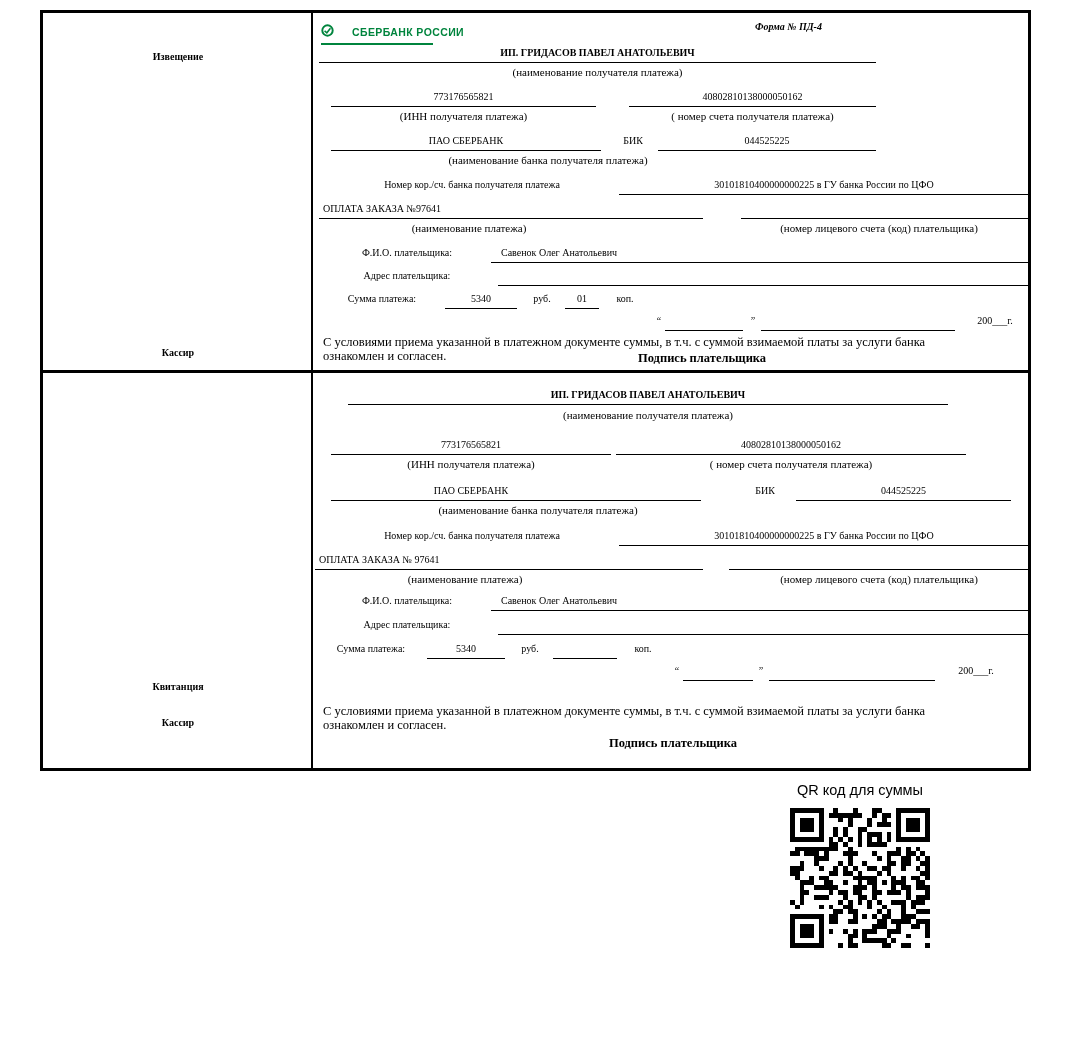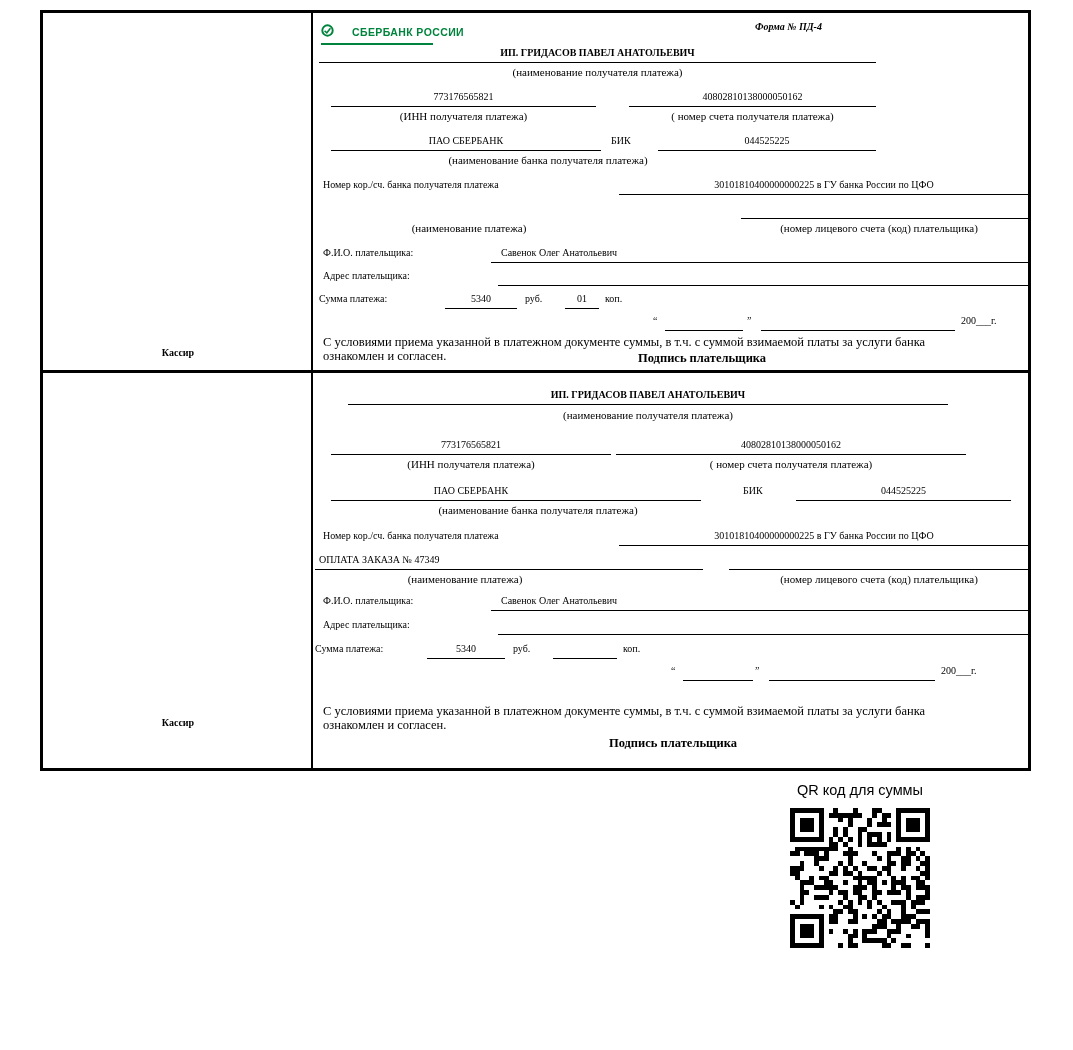--- a/index.html
+++ b/index.html
@@ -15,21 +15,21 @@
   .section { display:flex; width:100%; }
   .sec-notice { height:360px; border-bottom:3px solid #000; }
   .sec-receipt { height:395px; }
   .label-col { width:270px; border-right:2px solid #000; position:relative; }
   .content-col { flex:1; position:relative; }
   .abs { position:absolute; }
   .b { font-weight:bold; }
   .i { font-style:italic; }
   .c { text-align:center; }
   .txt { font-size:10px; }
-  .lbl { height:20px; line-height:20px; white-space:nowrap; }
+  .lbl { height:20px; line-height:20px; white-space:nowrap;text-align:center; }
   .fld { height:20px; line-height:20px; border-bottom:1px solid #000; white-space:nowrap; }
   .cap { font-size:11px; line-height:13px; white-space:nowrap; }
   .small { font-size:12.5px; line-height:14px; }
   .logo-wrap { display:flex; align-items:center; gap:18px; }
   .logo-text {
     font-family:"Liberation Sans", sans-serif; font-size:10.5px; font-weight:bold;
     color:#00843d; letter-spacing:.4px; white-space:nowrap;
   }
   .logo-bar { height:2px; background:#00843d; margin-top:2px; width:112px; }
   .qr-label {
@@ -38,20 +38,21 @@
   }
   .qr-box { position:absolute; left:790px; top:808px; width:140px; height:140px; }
 </style>
 </head>
 <body>
 
 <div class="doc">
 
   <div class="section sec-notice">
     <div class="label-col">
+      <div class="abs c b txt" style="left:0;top:38px;width:270px;">Извещение</div>
       <div class="abs c b txt" style="left:0;top:334px;width:270px;">Кассир</div>
     </div>
     <div class="content-col">
 
       <div class="abs" style="left:8px;top:10px;width:130px;">
         <div class="logo-wrap">
           <span>
             <svg width="13" height="13" viewBox="0 0 20 20">
               <circle cx="10" cy="10" r="8" fill="none" stroke="#00843d" stroke-width="3"></circle>
               <path d="M5.5 10.5 L9 13.5 L14.5 6.5" stroke="#00843d" stroke-width="2.4" fill="none"></path>
@@ -73,20 +74,21 @@
       <div class="abs cap c" style="left:316px;top:97px;width:247px;">( номер счета получателя платежа)</div>
 
       <div class="abs fld c txt" style="left:18px;top:118px;width:270px;">ПАО СБЕРБАНК</div>
       <div class="abs lbl txt" style="left:298px;top:118px;width:44px;">БИК</div>
       <div class="abs fld c txt" style="left:345px;top:118px;width:218px;">044525225</div>
       <div class="abs cap c" style="left:60px;top:141px;width:350px;">(наименование банка получателя платежа)</div>
 
       <div class="abs lbl txt" style="left:10px;top:162px;width:298px;">Номер кор./сч. банка получателя платежа</div>
       <div class="abs fld c txt" style="left:306px;top:162px;width:410px;">30101810400000000225 в ГУ банка России по ЦФО</div>
 
+      <div class="abs fld txt" style="left:6px;top:186px;width:384px;padding-left:4px;">ОПЛАТА ЗАКАЗА №97641</div>
       <div class="abs fld" style="left:428px;top:186px;width:288px;"></div>
       <div class="abs cap c" style="left:6px;top:209px;width:300px;">(наименование платежа)</div>
       <div class="abs cap c" style="left:416px;top:209px;width:300px;">(номер лицевого счета (код) плательщика)</div>
 
       <div class="abs lbl txt" style="left:10px;top:230px;width:168px;">Ф.И.О. плательщика:</div>
       <div class="abs fld txt" style="left:178px;top:230px;width:538px;padding-left:10px;">Савенок Олег Анатольевич</div>
 
       <div class="abs lbl txt" style="left:10px;top:253px;width:168px;">Адрес плательщика:</div>
       <div class="abs fld" style="left:185px;top:253px;width:531px;"></div>
 
@@ -106,41 +108,42 @@
         <div>С условиями приема указанной в платежном документе суммы, в т.ч. с суммой взимаемой платы за услуги банка</div>
         <div>ознакомлен и согласен.</div>
       </div>
       <div class="abs small b" style="left:325px;top:338px;width:180px;">Подпись плательщика</div>
 
     </div>
   </div>
 
   <div class="section sec-receipt">
     <div class="label-col">
+      <div class="abs c b txt" style="left:0;top:308px;width:270px;">Квитанция</div>
       <div class="abs c b txt" style="left:0;top:344px;width:270px;">Кассир</div>
     </div>
     <div class="content-col">
 
       <div class="abs fld c b txt" style="left:35px;top:12px;width:600px;">ИП. ГРИДАСОВ ПАВЕЛ АНАТОЛЬЕВИЧ</div>
       <div class="abs cap c" style="left:35px;top:36px;width:600px;">(наименование получателя платежа)</div>
 
       <div class="abs fld c txt" style="left:18px;top:62px;width:280px;">773176565821</div>
       <div class="abs fld c txt" style="left:303px;top:62px;width:350px;">40802810138000050162</div>
       <div class="abs cap c" style="left:18px;top:85px;width:280px;">(ИНН получателя платежа)</div>
       <div class="abs cap c" style="left:303px;top:85px;width:350px;">( номер счета получателя платежа)</div>
 
       <div class="abs fld c txt" style="left:18px;top:108px;width:370px;padding-right:90px;">ПАО СБЕРБАНК</div>
       <div class="abs lbl txt" style="left:430px;top:108px;width:44px;">БИК</div>
       <div class="abs fld c txt" style="left:483px;top:108px;width:215px;">044525225</div>
       <div class="abs cap c" style="left:50px;top:131px;width:350px;">(наименование банка получателя платежа)</div>
 
       <div class="abs lbl txt" style="left:10px;top:153px;width:298px;">Номер кор./сч. банка получателя платежа</div>
       <div class="abs fld c txt" style="left:306px;top:153px;width:410px;">30101810400000000225 в ГУ банка России по ЦФО</div>
 
-      <div class="abs fld txt" style="left:2px;top:177px;width:388px;padding-left:4px;">ОПЛАТА ЗАКАЗА № 47349</div>
+      <div class="abs fld txt" style="left:2px;top:177px;width:388px;padding-left:4px;">ОПЛАТА ЗАКАЗА № 97641</div>
       <div class="abs fld" style="left:416px;top:177px;width:300px;"></div>
       <div class="abs cap c" style="left:2px;top:200px;width:300px;">(наименование платежа)</div>
       <div class="abs cap c" style="left:416px;top:200px;width:300px;">(номер лицевого счета (код) плательщика)</div>
 
       <div class="abs lbl txt" style="left:10px;top:218px;width:168px;">Ф.И.О. плательщика:</div>
       <div class="abs fld txt" style="left:178px;top:218px;width:538px;padding-left:10px;">Савенок Олег Анатольевич</div>
 
       <div class="abs lbl txt" style="left:10px;top:242px;width:168px;">Адрес плательщика:</div>
       <div class="abs fld" style="left:185px;top:242px;width:531px;"></div>
 

